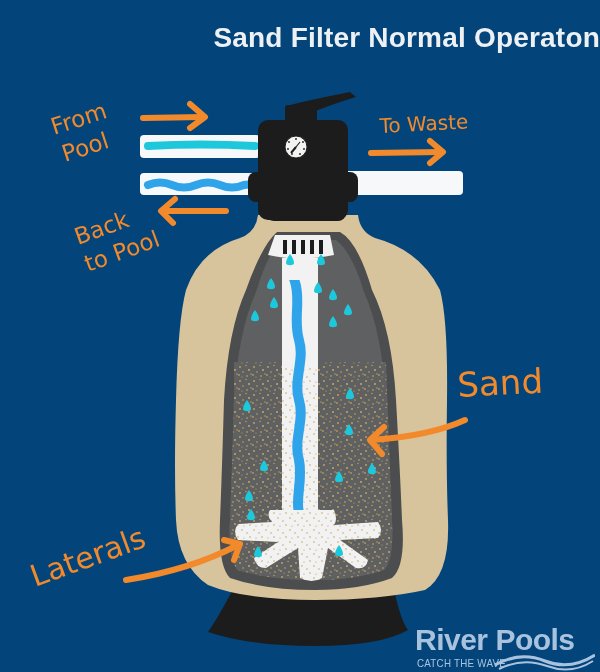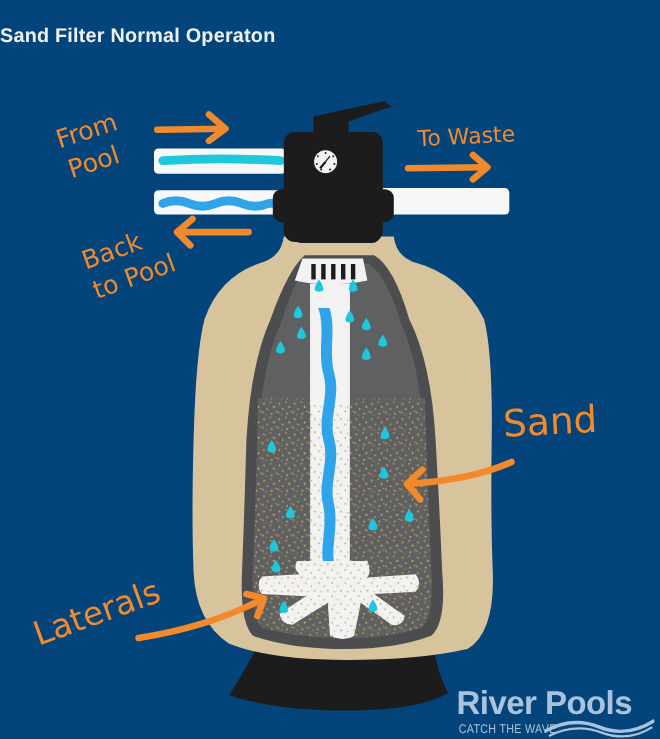--- a/index.html
+++ b/index.html
@@ -1,17 +1,17 @@
 <!DOCTYPE html>
 <html><head>
 <meta charset="utf-8">
 <style>
   html, body { margin: 0; padding: 0; }
   body { width: 600px; height: 672px; background: #03457a; overflow: hidden; position: relative; font-family: "DejaVu Sans", sans-serif; }
-  .title { position: absolute; left: 0; top: 22px; width: 600px; text-align: left; color: #eef1f4; font-family: "Liberation Sans", sans-serif; font-weight: bold; font-size: 18px; letter-spacing: 0.2px; }
+  .title { position: absolute; left: 0; top: 22px; width: 600px; text-align: right; color: #eef1f4; font-family: "Liberation Sans", sans-serif; font-weight: bold; font-size: 28px; letter-spacing: 0.2px; }
   svg.scene { position: absolute; left: 0; top: 0; }
   .hand { fill: #f28a2c; font-family: "DejaVu Sans", sans-serif; font-weight: normal; }
   .logo { position: absolute; left: 415px; top: 623px; width: 180px; height: 50px; text-decoration: underline; }
   .logo-main { position: absolute; left: 0; top: 0; font-family: "Liberation Sans", sans-serif; font-weight: bold; font-size: 30px; color: #a9c3df; letter-spacing: -0.5px; line-height: 34px; }
   .logo-tag { position: absolute; left: 2px; top: 34px; font-family: "Liberation Sans", sans-serif; font-size: 11.5px; color: #a9c3df; letter-spacing: 0.3px; transform: scaleX(0.85); transform-origin: left; }
 </style>
 </head>
 <body>
 
 <div class="title">Sand Filter Normal Operaton</div>

